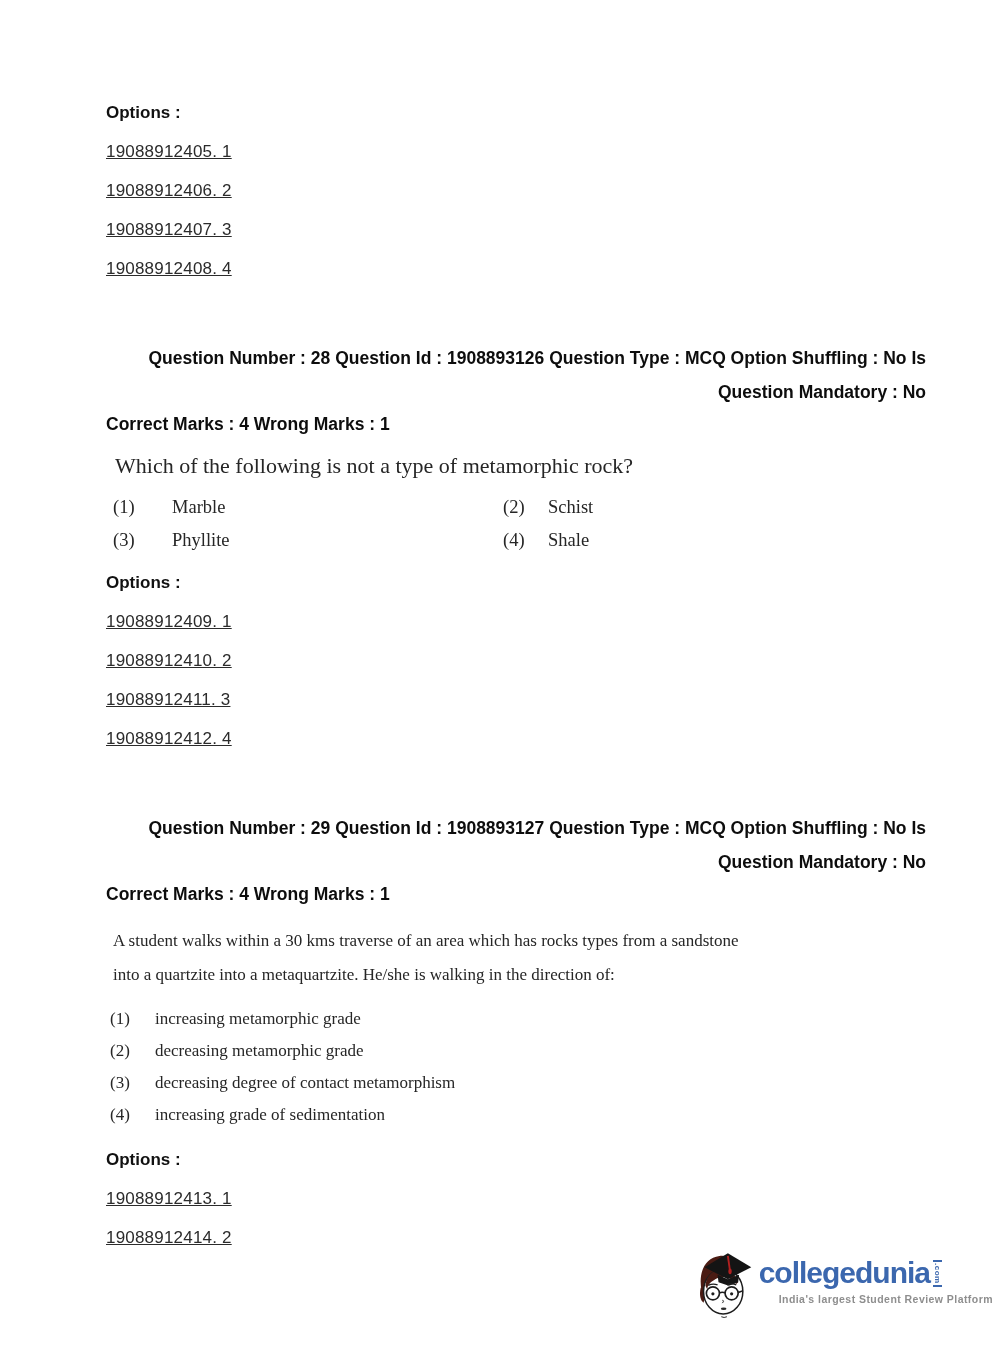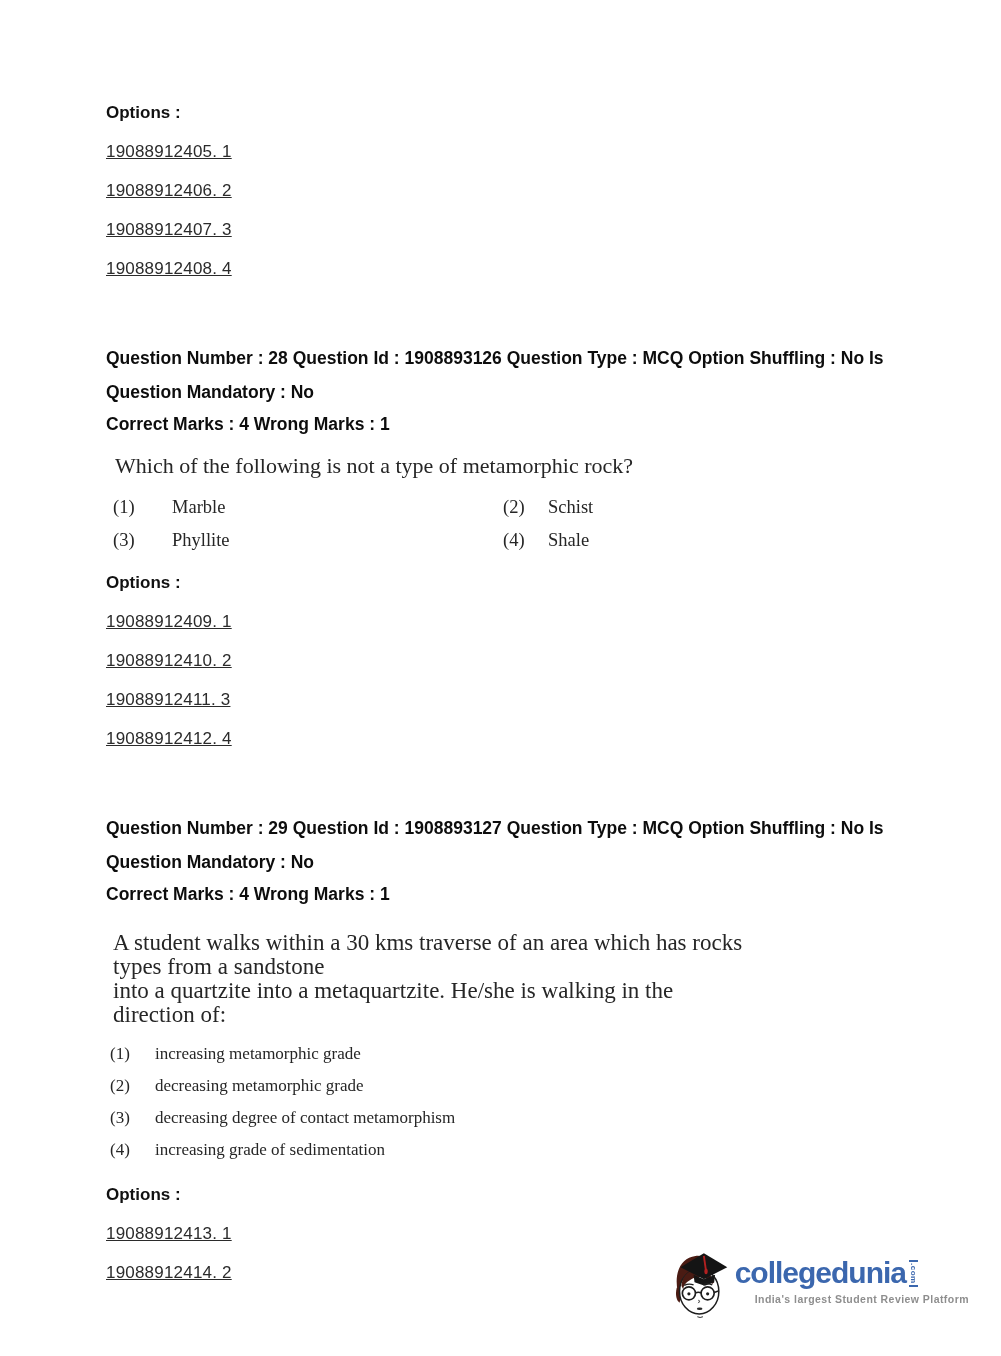--- a/index.html
+++ b/index.html
@@ -9,43 +9,43 @@
     font-family: "Liberation Sans", sans-serif;
     color: #222; overflow: hidden; position: relative;
   }
   .page { padding: 103px 40px 0 106px; }
 
   
   .options-label { font-size: 17px; font-weight: 700; color: #111; line-height: 20px; }
   .opt-id { font-size: 17px; font-weight: 400; color: #2b2b2b; line-height: 20px; margin-top: 19px; letter-spacing: 0.2px; text-decoration: underline; }
 
   .question-block { margin-top: 62px; }
-  .qheader { font-size: 17.5px; font-weight: 700; color: #0d0d0d; line-height: 34px; max-width: 820px; }
+  .qheader { font-size: 17.5px; font-weight: 700; color: #0d0d0d; line-height: 34px; max-width: 820px; text-align: right; }
   .qmarks { font-size: 17.5px; font-weight: 700; color: #0d0d0d; line-height: 20px; margin-top: 5px; }
 
   
   .serif { font-family: "Liberation Serif", serif; color: #262626; }
   .qtext-single { font-size: 22px; line-height: 22px; margin-top: 21px; padding-left: 9px; }
-  .qtext-para { font-size: 23px; line-height: 24px; margin-top: 27px; padding-left: 7px; max-width: 640px; }
+  .qtext-para { font-size: 17px; line-height: 34px; margin-top: 20px; padding-left: 7px; max-width: 640px; }
 
   .choices-2col { margin-top: 19px; padding-left: 7px; font-size: 18.5px; }
   .choice-row { display: flex; line-height: 22px; margin-bottom: 11px; }
   .choices-2col .cnum1 { width: 59px; }
   .choices-2col .clabel1 { width: 331px; }
   .choices-2col .cnum2 { width: 45px; }
 
   .choices-1col { margin-top: 16px; padding-left: 4px; font-size: 17px; }
   .choices-1col .choice-row { line-height: 22px; margin-bottom: 10px; }
   .choices-1col .cnum1 { width: 45px; }
 
   .opts-after-2col { margin-top: 22px; }
   .opts-after-1col { margin-top: 24px; }
 
   
-  .footer { position: absolute; right: 32px; top: 1244px; display: flex; align-items: flex-start; }
+  .footer { position: absolute; right: 8px; top: 1244px; display: flex; align-items: flex-start; }
   .mascot { width: 58px; height: 80px; margin-right: 4px; flex: 0 0 auto; }
   .brand-box { padding-top: 14px; }
   .brand-line { display: flex; align-items: flex-start; }
   .brand-text { font-size: 30px; font-weight: 700; letter-spacing: -1px; line-height: 30px; }
   .brand-suffix-wrap { display: flex; flex-direction: column; align-items: center; margin-left: 3px; margin-top: 2px; }
   .brand-suffix-wrap i { display: block; width: 9px; height: 2px; }
   .brand-suffix { writing-mode: vertical-rl; font-size: 8px; font-weight: 700; letter-spacing: 0.5px; line-height: 9px; padding: 1px 0; }
   .tagline { font-size: 10.5px; font-weight: 700; letter-spacing: 0.45px; margin-top: 5px; padding-left: 20px; }
 </style>
 </head>

